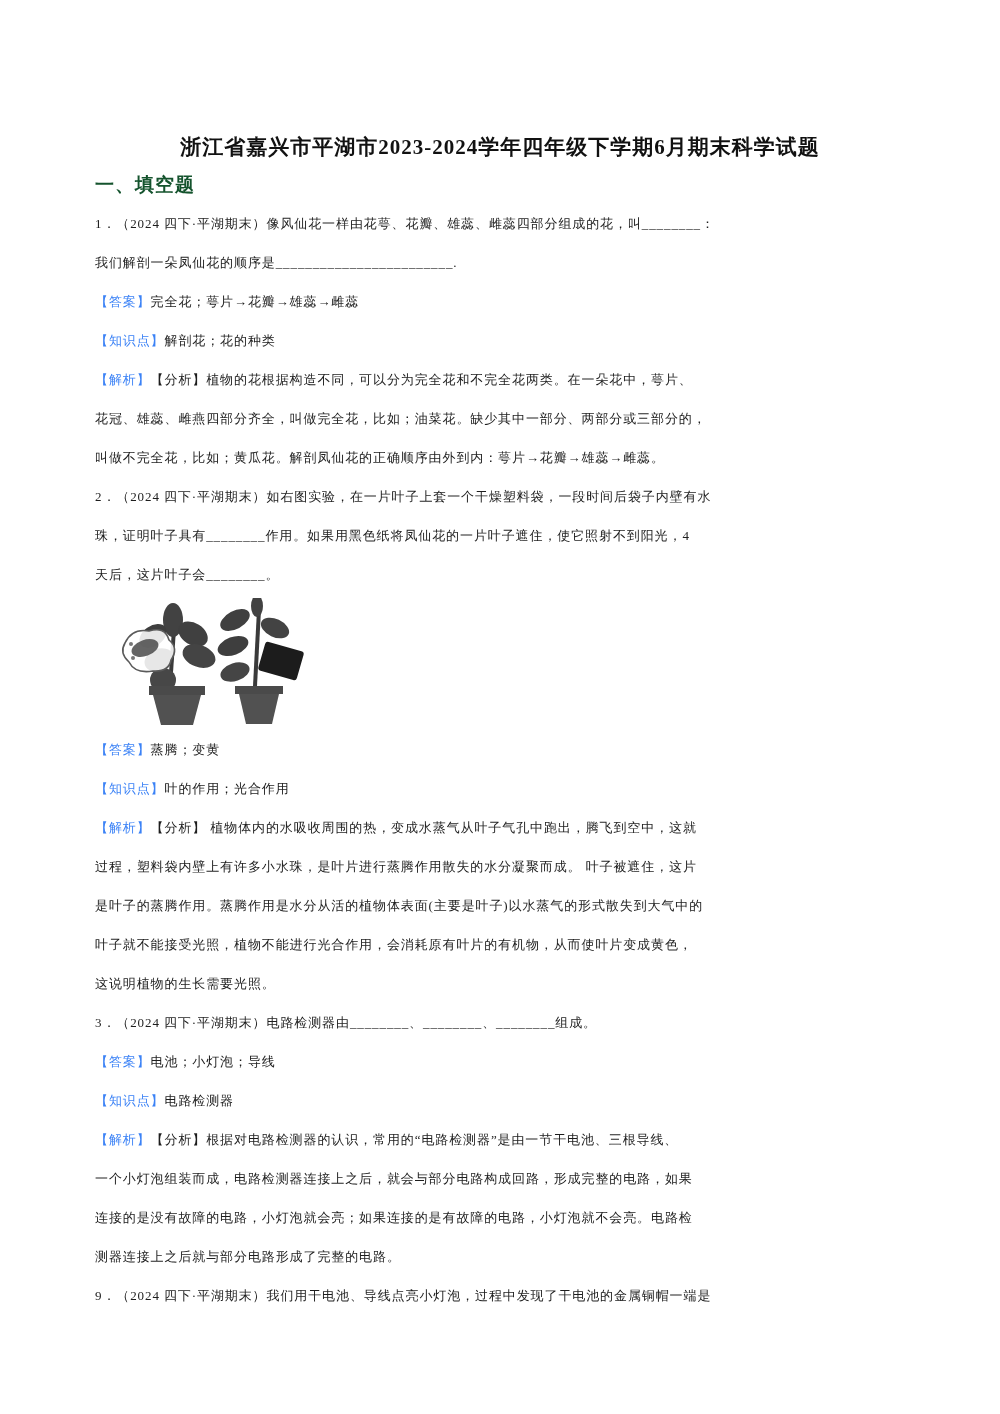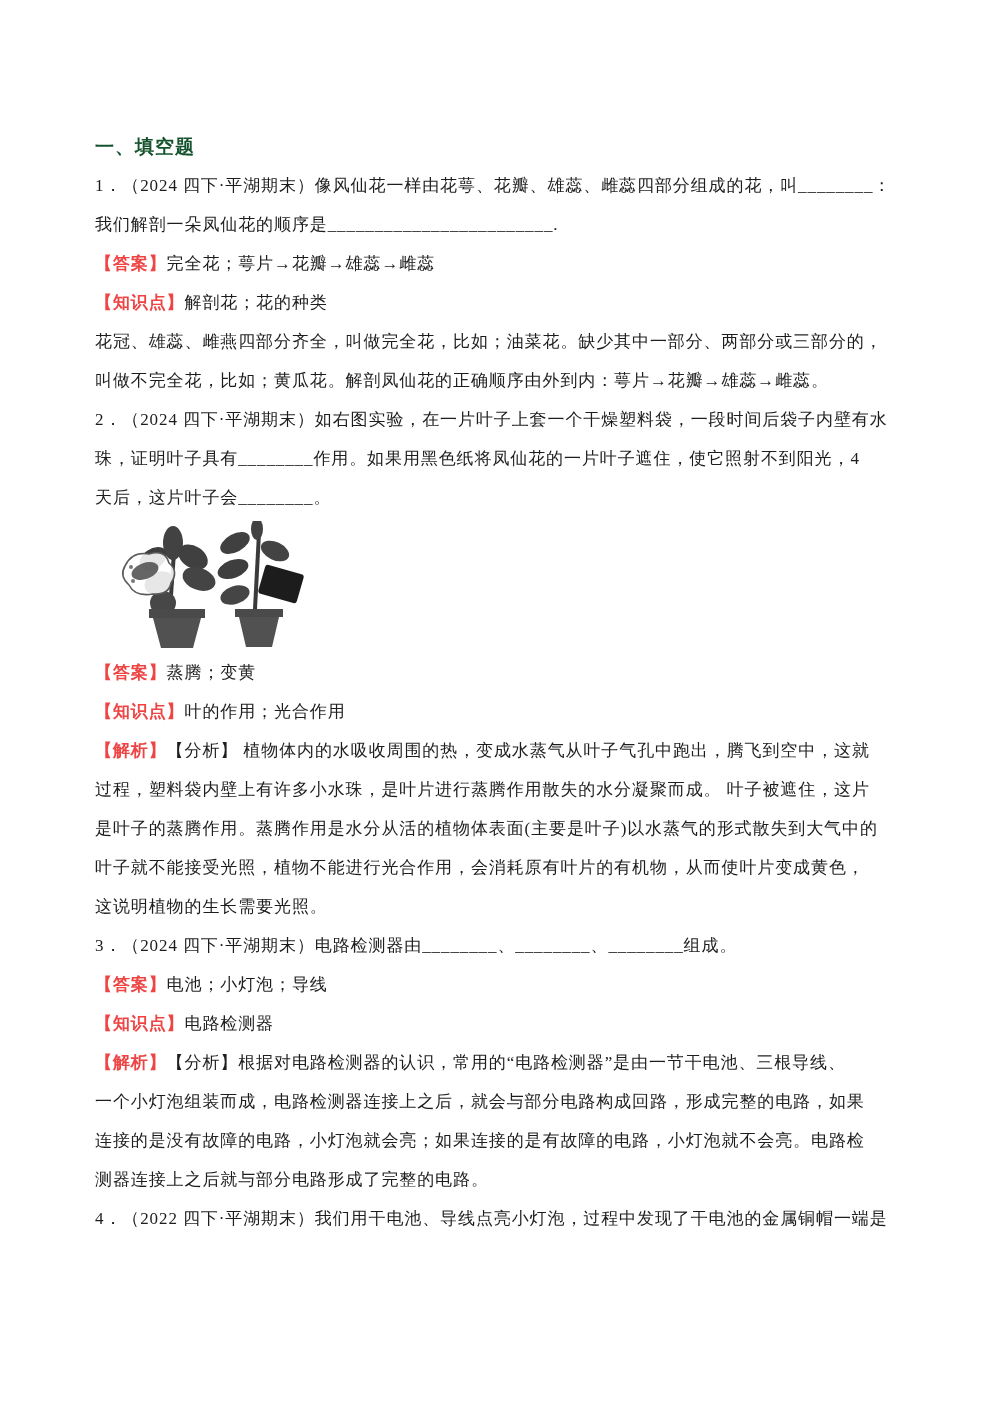--- a/index.html
+++ b/index.html
@@ -27,48 +27,50 @@
   }
   .section-heading {
     font-size: 19px;
     font-weight: 700;
     letter-spacing: 1px;
     line-height: 30px;
     margin: 0 0 4px 0;
     color: #14532d;
   }
   .line {
-    font-size: 17px;
+    font-size: 13px;
     line-height: 39px;
     letter-spacing: 0.9px;
     white-space: pre-wrap;
     color: #1d1d1d;
   }
   .line .bracket-label {
-    color: #ef4444;
-    font-weight: 700;
+    color: #3b82f6;
+    font-weight: 400;
   }
   .illustration-wrap {
     margin: 4px 0 4px 12px;
     height: 128px;
   }
 </style>
 </head>
 <body>
 
 <div class="page">
 
+  <h1 class="doc-title">浙江省嘉兴市平湖市2023-2024学年四年级下学期6月期末科学试题</h1>
 
   <h2 class="section-heading">一、填空题</h2>
 
   <div id="blocks-before">
       <div class="line"><span>1．（2024 四下·平湖期末）像风仙花一样由花萼、花瓣、雄蕊、雌蕊四部分组成的花，叫________：</span></div>
       <div class="line"><span>我们解剖一朵凤仙花的顺序是________________________.</span></div>
       <div class="line"><span class="bracket-label">【答案】</span><span>完全花；萼片→花瓣→雄蕊→雌蕊</span></div>
       <div class="line"><span class="bracket-label">【知识点】</span><span>解剖花；花的种类</span></div>
+      <div class="line"><span class="bracket-label">【解析】</span><span>【分析】植物的花根据构造不同，可以分为完全花和不完全花两类。在一朵花中，萼片、</span></div>
       <div class="line"><span>花冠、雄蕊、雌燕四部分齐全，叫做完全花，比如；油菜花。缺少其中一部分、两部分或三部分的，</span></div>
       <div class="line"><span>叫做不完全花，比如；黄瓜花。解剖凤仙花的正确顺序由外到内：萼片→花瓣→雄蕊→雌蕊。</span></div>
       <div class="line"><span>2．（2024 四下·平湖期末）如右图实验，在一片叶子上套一个干燥塑料袋，一段时间后袋子内壁有水</span></div>
       <div class="line"><span>珠，证明叶子具有________作用。如果用黑色纸将凤仙花的一片叶子遮住，使它照射不到阳光，4</span></div>
       <div class="line"><span>天后，这片叶子会________。</span></div>
     </div>
 
   <div class="illustration-wrap">
     <svg width="300" height="128" viewBox="0 0 300 128" xmlns="http://www.w3.org/2000/svg">
 
@@ -114,16 +116,16 @@
       <div class="line"><span>是叶子的蒸腾作用。蒸腾作用是水分从活的植物体表面(主要是叶子)以水蒸气的形式散失到大气中的</span></div>
       <div class="line"><span>叶子就不能接受光照，植物不能进行光合作用，会消耗原有叶片的有机物，从而使叶片变成黄色，</span></div>
       <div class="line"><span>这说明植物的生长需要光照。</span></div>
       <div class="line"><span>3．（2024 四下·平湖期末）电路检测器由________、________、________组成。</span></div>
       <div class="line"><span class="bracket-label">【答案】</span><span>电池；小灯泡；导线</span></div>
       <div class="line"><span class="bracket-label">【知识点】</span><span>电路检测器</span></div>
       <div class="line"><span class="bracket-label">【解析】</span><span>【分析】根据对电路检测器的认识，常用的“电路检测器”是由一节干电池、三根导线、</span></div>
       <div class="line"><span>一个小灯泡组装而成，电路检测器连接上之后，就会与部分电路构成回路，形成完整的电路，如果</span></div>
       <div class="line"><span>连接的是没有故障的电路，小灯泡就会亮；如果连接的是有故障的电路，小灯泡就不会亮。电路检</span></div>
       <div class="line"><span>测器连接上之后就与部分电路形成了完整的电路。</span></div>
-      <div class="line"><span>4．（2022 四下·平湖期末）我们用干电池、导线点亮小灯泡，过程中发现了干电池的金属铜帽一端是</span></div>
+      <div class="line"><span>9．（2024 四下·平湖期末）我们用干电池、导线点亮小灯泡，过程中发现了干电池的金属铜帽一端是</span></div>
     </div>
 
 </div>
 
 </body></html>

